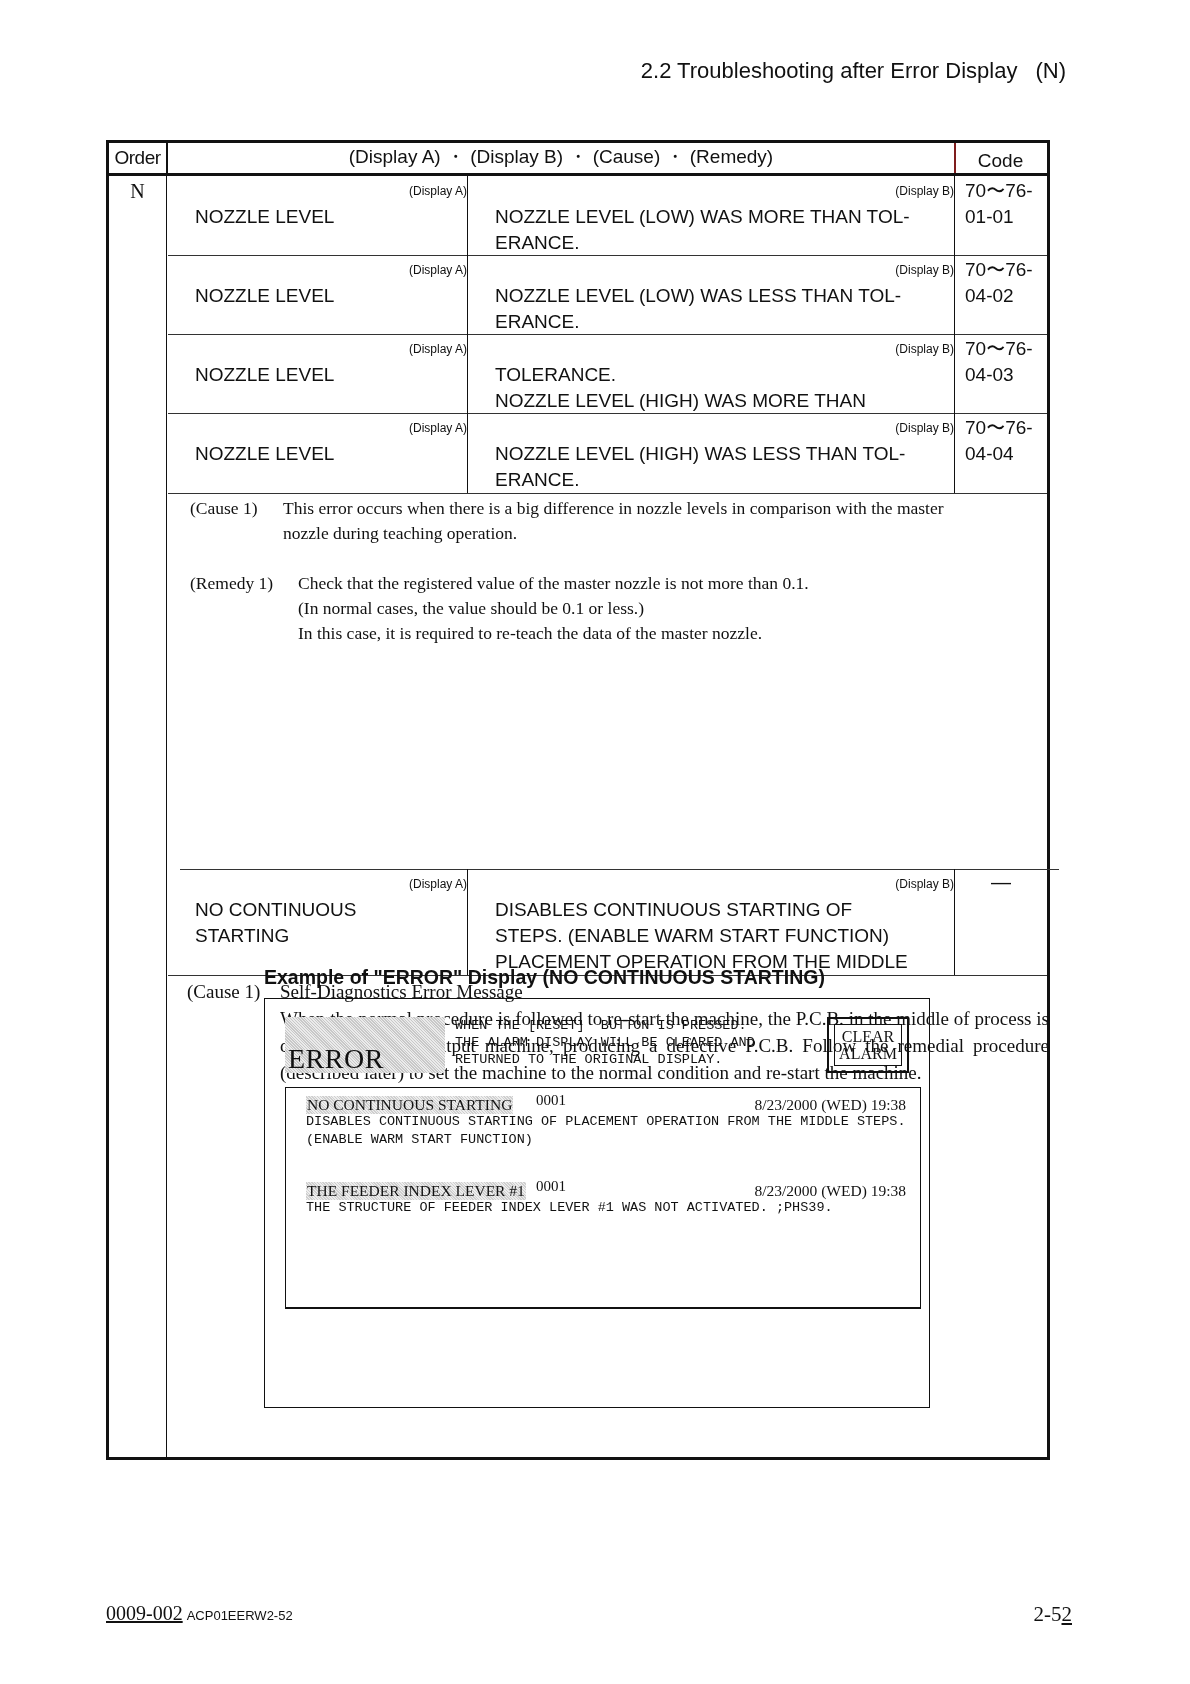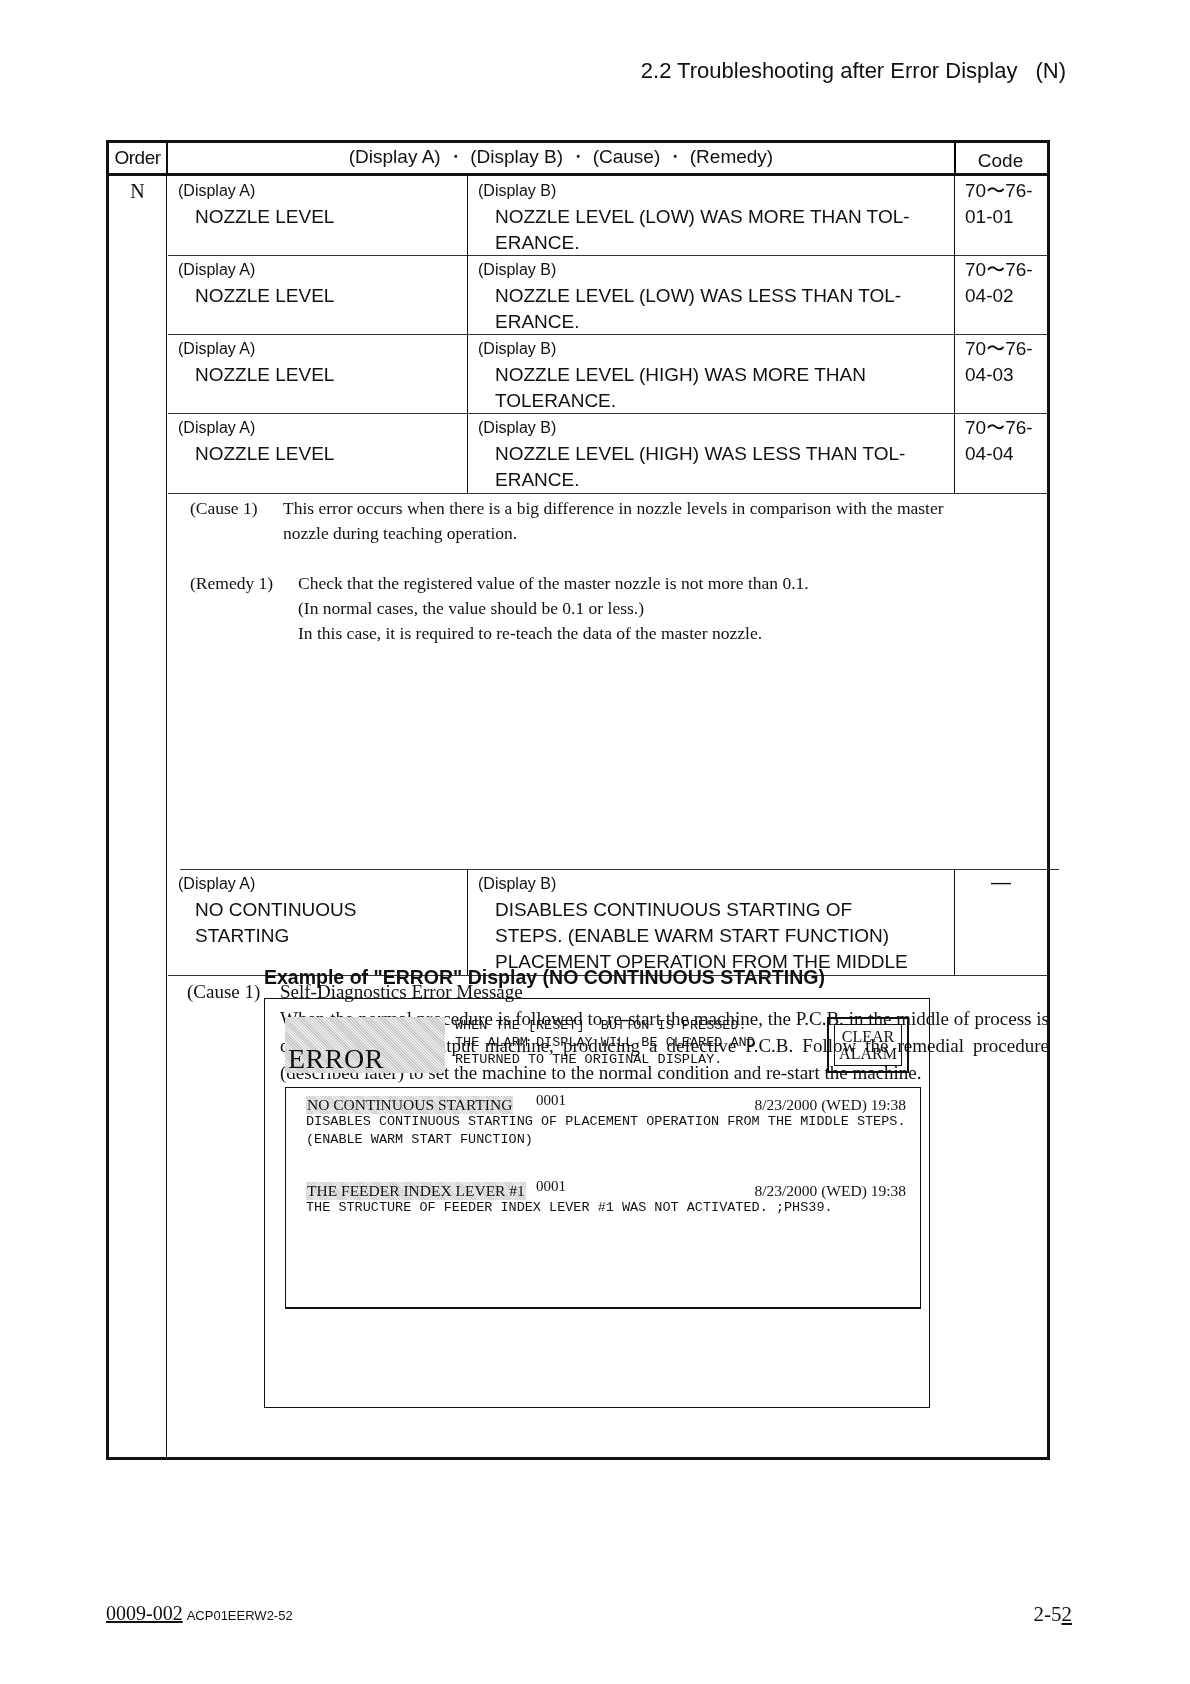--- a/index.html
+++ b/index.html
@@ -9,34 +9,34 @@
   .mono { font-family:"Liberation Mono", monospace; }
 
   .page-header { position:absolute; top:58px; right:124px; font-size:22px; }
   .page-header .sec-letter { margin-left:18px; }
 
   .main-table { position:absolute; left:106px; top:140px; width:944px; height:1320px;
     border:3px solid #111; box-sizing:border-box; }
   .hdr-row { position:absolute; left:0; top:0; width:938px; height:30px; border-bottom:3px solid #111; }
   .hdr-order { position:absolute; left:0; top:0; width:57px; height:30px; border-right:2px solid #111;
     font-size:19px; text-align:center; line-height:30px; letter-spacing:-0.5px; }
-  .hdr-main { position:absolute; left:59px; top:0; width:786px; height:30px; border-right:2px solid #000000;
+  .hdr-main { position:absolute; left:59px; top:0; width:786px; height:30px; border-right:2px solid #7f1d1d;
     font-size:19px; text-align:center; line-height:28px; }
   .hdr-code { position:absolute; left:845px; top:0; width:93px; height:30px; font-size:19px;
     text-align:center; line-height:36px; }
 
   .order-col { position:absolute; left:0; top:33px; width:57px; bottom:0; border-right:1.5px solid #111; }
   .order-val { position:absolute; top:4px; width:100%; text-align:center; font-size:20px; }
 
   .err-row { position:absolute; left:59px; width:879px; border-bottom:1.5px solid #333; }
   .cell { position:absolute; top:0; bottom:0; box-sizing:border-box; }
   .cell-a { left:0; width:300px; border-right:1.5px solid #111; padding:2px 0 0 10px; }
   .cell-b { left:300px; width:487px; border-right:1.5px solid #111; padding:2px 0 0 10px; }
   .cell-code { left:787px; width:92px; padding:2px 0 0 10px; }
-  .lbl { font-size:16px; line-height:26px; display:block; }
+  .lbl { font-size:12px; line-height:26px; display:block;text-align:right; }
   .val { font-size:19px; line-height:26px; display:block; padding-left:17px; }
   .code-line { font-size:19px; line-height:26px; display:block; }
   .code-dash { font-size:20px; display:block; text-align:center; padding-right:10px; }
 
   .cause-block { position:absolute; left:71px; width:879px; border-bottom:1.5px solid #333; }
   .para { position:absolute; left:10px; font-size:17.5px; line-height:25px; }
   .para .tag { display:inline-block; }
   .indent-1 { padding-left:93px; }
   .indent-2 { padding-left:108px; }
   .justified { text-align:justify; text-align-last:left; }
@@ -117,22 +117,22 @@
     </div>
   </div>
 
   <div class="err-row sans" style="top:191px;height:79px;">
     <div class="cell cell-a">
       <span class="lbl">(Display A)</span>
       <span class="val">NOZZLE LEVEL</span>
     </div>
     <div class="cell cell-b">
       <span class="lbl">(Display B)</span>
+      <span class="val">TOLERANCE.</span>
       <span class="val">NOZZLE LEVEL (HIGH) WAS MORE THAN</span>
-      <span class="val">TOLERANCE.</span>
     </div>
     <div class="cell cell-code">
       <span class="code-line">70〜76-</span>
       <span class="code-line">04-03</span>
     </div>
   </div>
 
   <div class="err-row sans" style="top:270px;height:80px;">
     <div class="cell cell-a">
       <span class="lbl">(Display A)</span>

